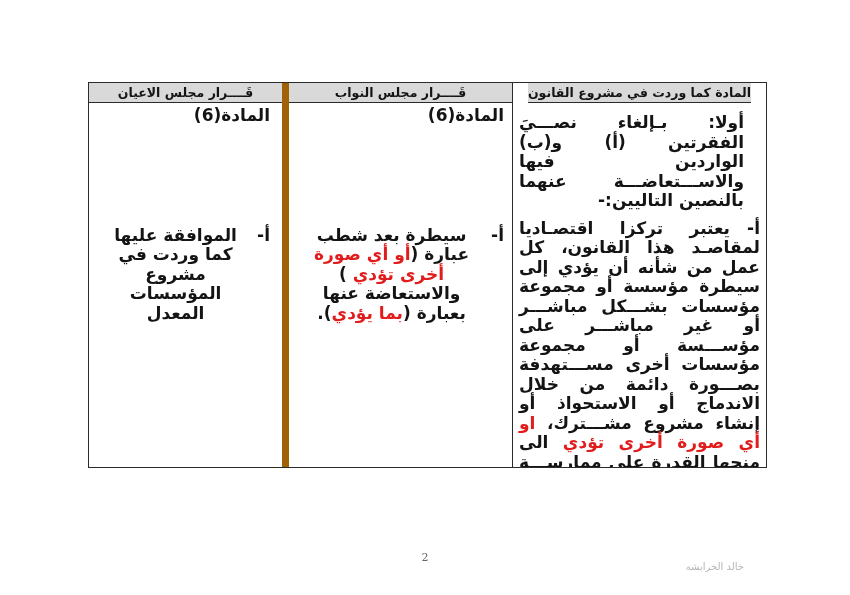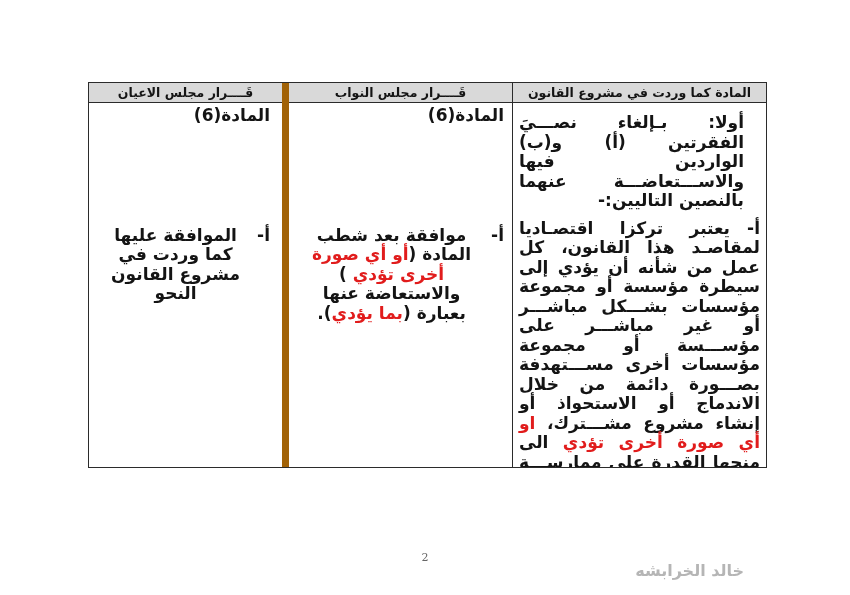--- a/index.html
+++ b/index.html
@@ -25,21 +25,21 @@
     width: 679px;
     height: 386px;
     display: flex;
     flex-direction: row;
     border: 1.5px solid #2b2b2b;
     box-sizing: border-box;
     background: #ffffff;
     color: #141414;
   }
   .col { box-sizing: border-box; display: flex; flex-direction: column; }
-  .col-law   { width: 254px; }
+  .col-law   { width: 254px; align-items: center; }
   .col-nawab { width: 230px; border-left: 7px solid #a16207; }
   .col-law   { border-left: 1px solid #2b2b2b; }
   .col-aayan { flex: 1; }
   .col-header {
     flex: none;
     height: 19px;
     line-height: 19px;
     background: #d9d9d9;
     border-bottom: 1px solid #2b2b2b;
     text-align: center;
@@ -85,22 +85,22 @@
     text-align: center;
     direction: ltr;
     font-family: "DejaVu Serif", serif;
     font-size: 11px;
     color: #666666;
   }
   .watermark {
     position: absolute;
     top: 561px;
     right: 106px;
-    font-size: 16px;
-    font-weight: bold;
+    font-size: 10px;
+    font-weight: normal;
     color: #b5b5b5;
   }
 </style>
 </head>
 <body>
 
 <div class="page">
 
   <div class="doc-table">
 
@@ -111,32 +111,32 @@
         <p class="p-clause"><span class="clause-label-inline">أ-</span><span>يعتبر تركزا اقتصـاديا لمقاصـد هذا القانون، كل عمل من شأنه أن يؤدي إلى سيطرة مؤسسة أو مجموعة مؤسسات بشـــكل مباشـــر أو غير مباشـــر على مؤســـسة أو مجموعة مؤسسات أخرى مســـتهدفة بصـــورة دائمة من خلال الاندماج أو الاستحواذ أو إنشاء مشروع مشـــترك، </span><span class="red">او أي صورة أخرى تؤدي</span><span> الى منحها القدرة على ممارســـة تأثير فعال على أعمال وقرارات المؤســـســـة أو المؤسسات المستهدفة.</span></p>
       </div>
     </div>
 
     <div class="col col-nawab">
       <div class="col-header">قَــــرار مجلس النواب</div>
       <div class="col-body">
         <p class="article-no">المادة(6)</p>
         <div class="clause-flex">
           <span class="c-label">أ-</span>
-          <span class="c-text"><span>موافقة بعد شطب المادة (</span><span class="red">أو أي صورة أخرى تؤدي</span><span> ) والاستعاضة عنها بعبارة (</span><span class="red">بما يؤدي</span><span>).</span></span>
+          <span class="c-text"><span>سيطرة بعد شطب عبارة (</span><span class="red">أو أي صورة أخرى تؤدي</span><span> ) والاستعاضة عنها بعبارة (</span><span class="red">بما يؤدي</span><span>).</span></span>
         </div>
       </div>
     </div>
 
     <div class="col col-aayan">
       <div class="col-header">قَــــرار مجلس الاعيان</div>
       <div class="col-body">
         <p class="article-no">المادة(6)</p>
         <div class="clause-flex">
           <span class="c-label">أ-</span>
-          <span class="c-text">الموافقة عليها كما وردت في مشروع القانون النحو</span>
+          <span class="c-text">الموافقة عليها كما وردت في مشروع المؤسسات المعدل</span>
         </div>
       </div>
     </div>
 
   </div>
 
   <div class="page-number">2</div>
 
   <div class="watermark">خالد الخرابشه</div>
 

